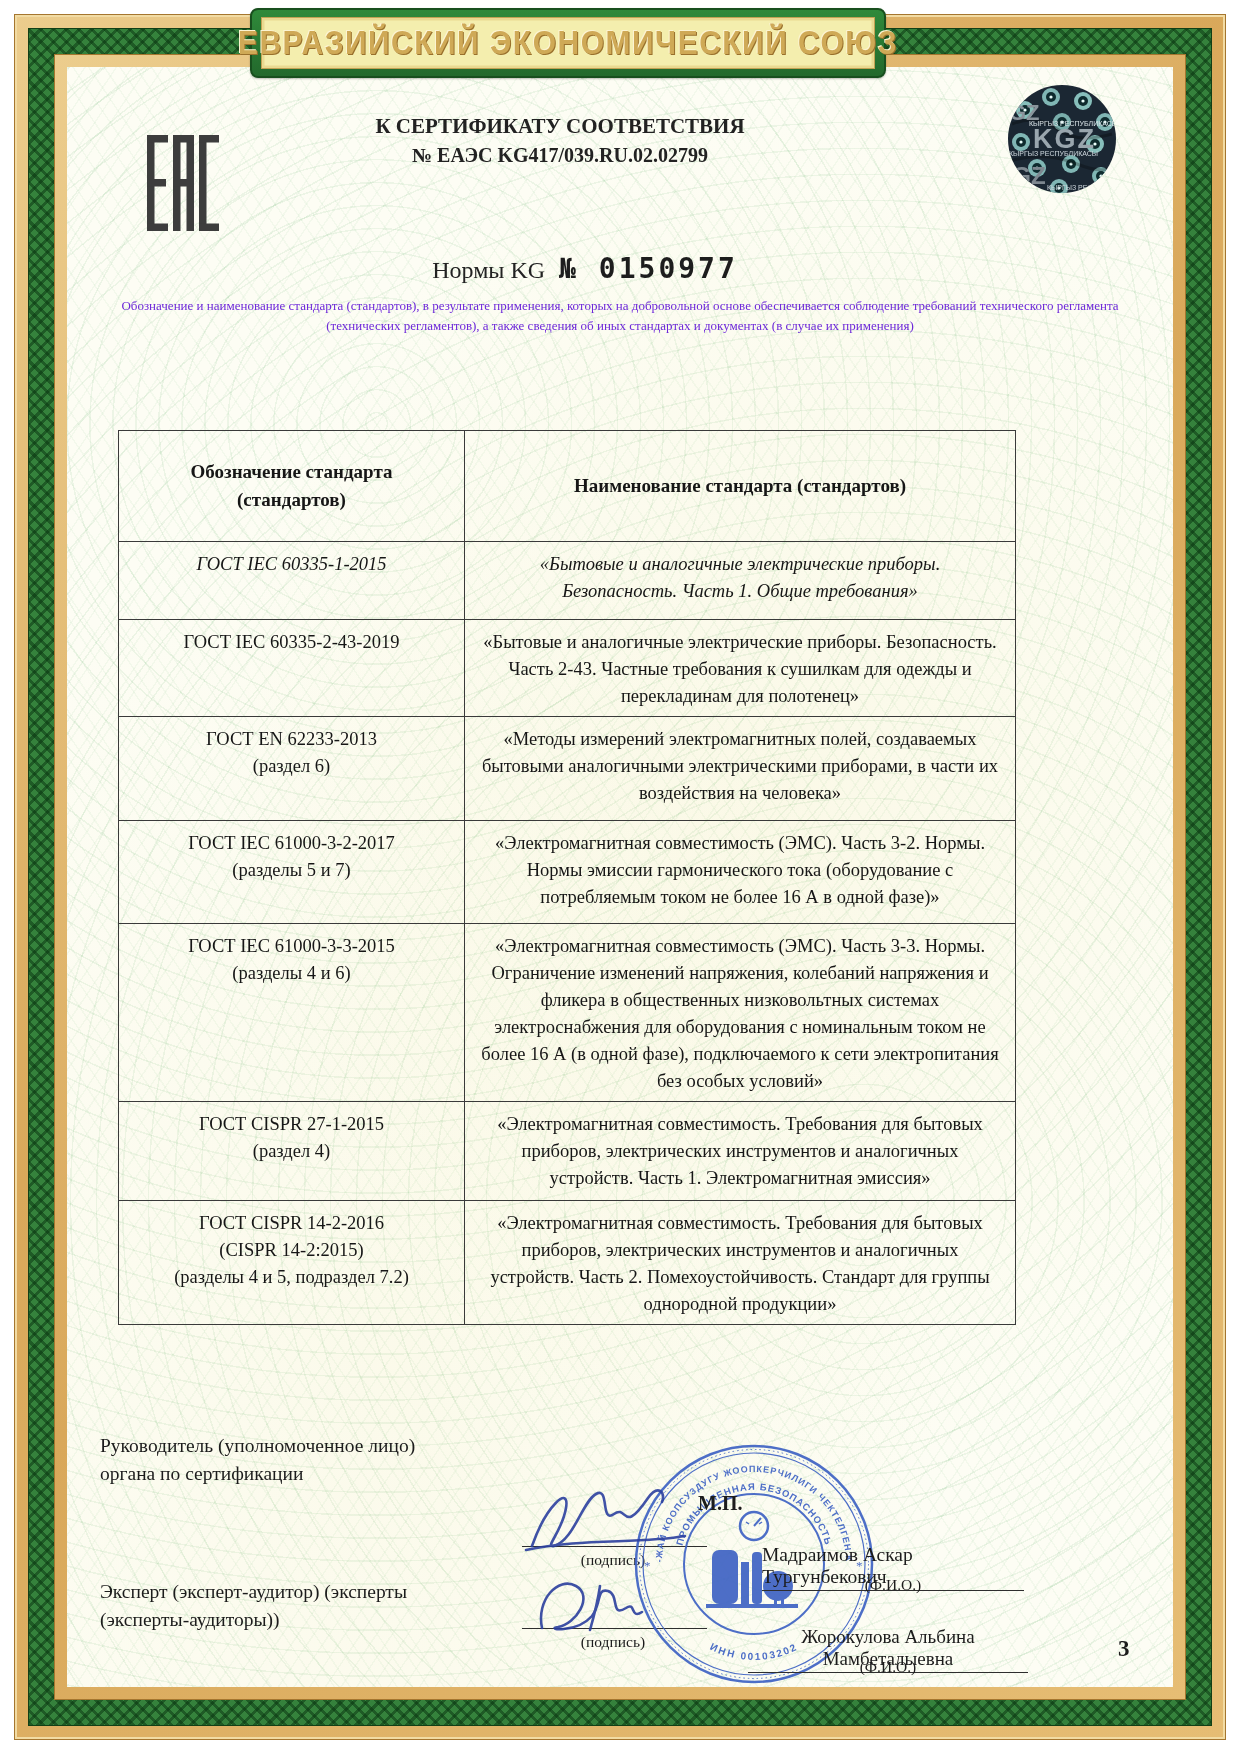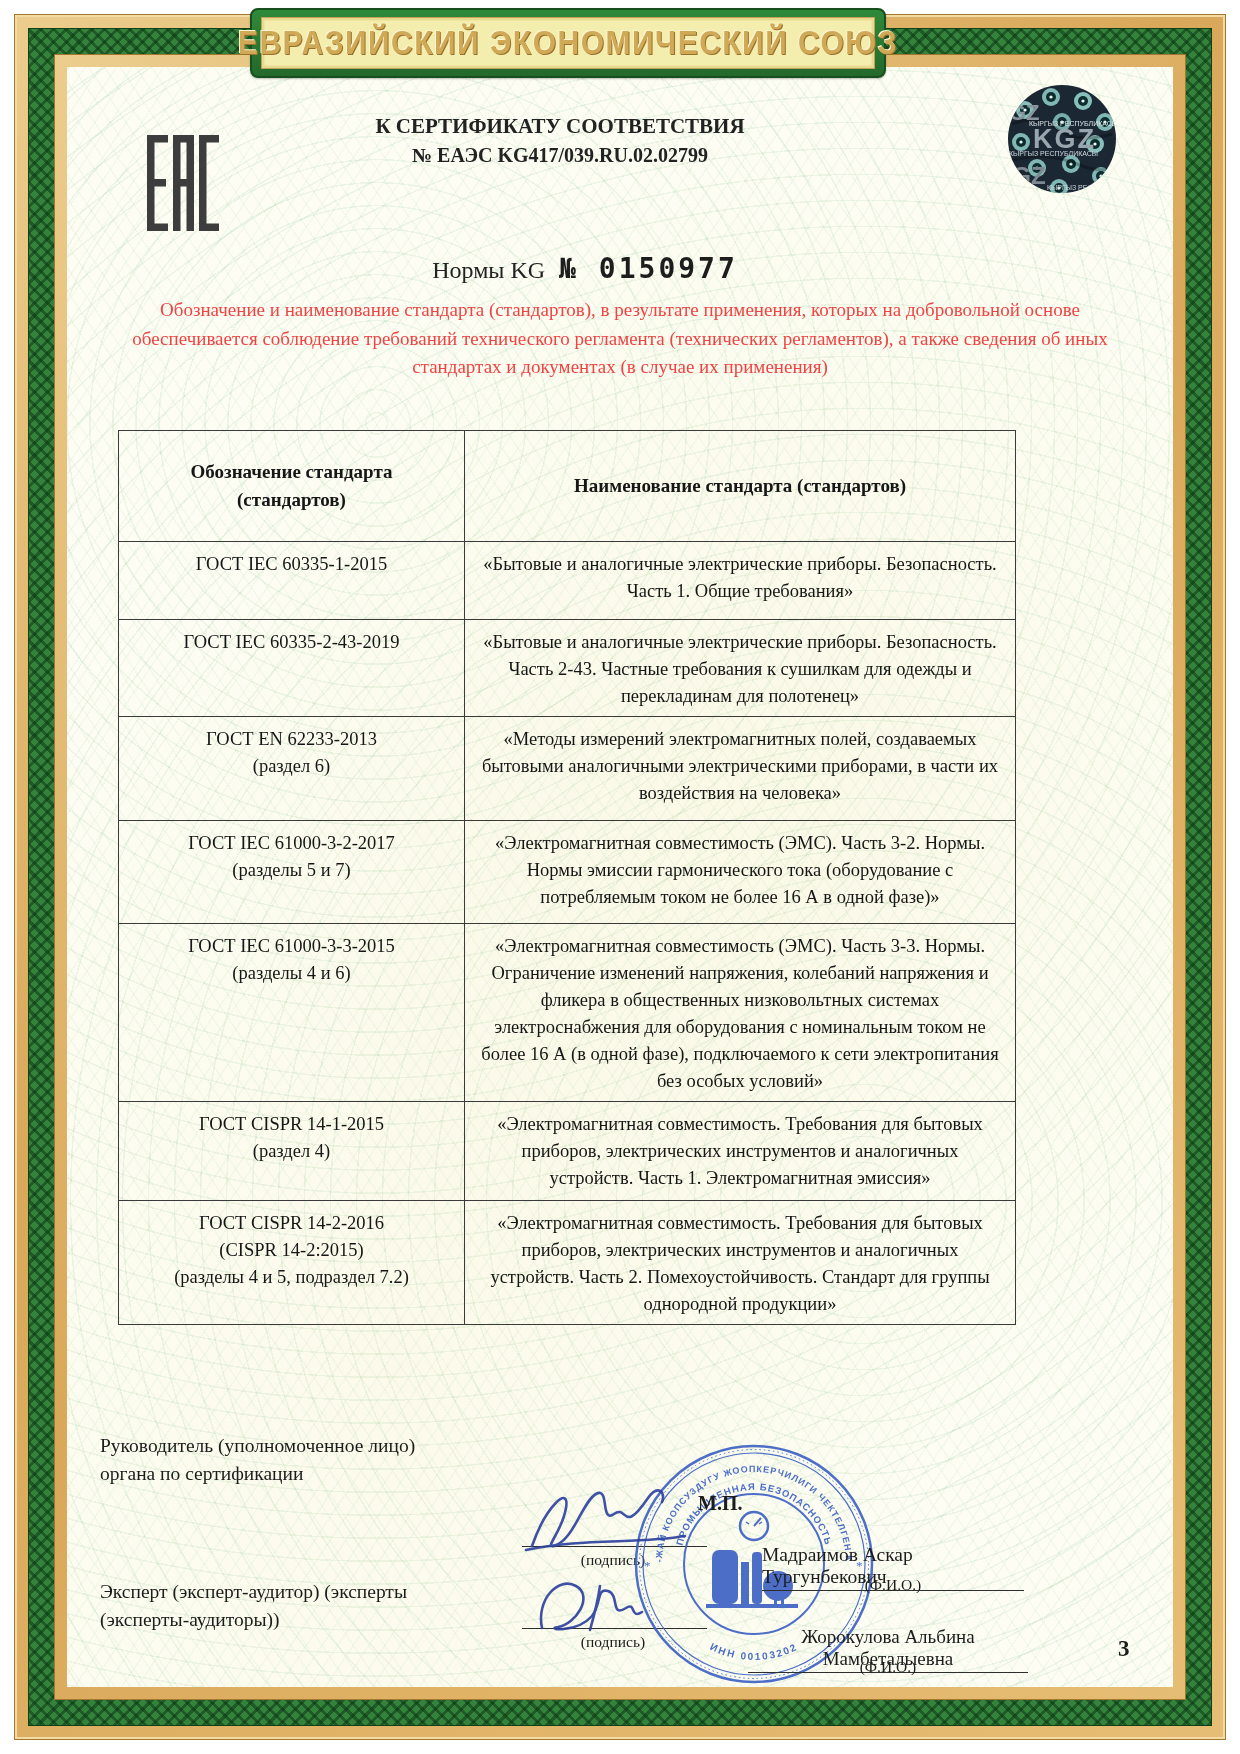--- a/index.html
+++ b/index.html
@@ -47,32 +47,32 @@
   .title-num{font-size:20px;font-weight:bold;margin-top:5px;color:#222;}
 
   
   .series{position:absolute;left:285px;top:252px;width:600px;z-index:5;
         display:flex;justify-content:center;align-items:baseline;gap:14px;}
   .series-label{font-size:24px;color:#222;}
   .series-number{font-family:"DejaVu Sans Mono",monospace;font-weight:bold;font-size:28px;letter-spacing:3px;color:#1d1d1d;}
 
   
   .intro{position:absolute;left:98px;top:296px;width:1044px;z-index:5;
-        font-size:19px;line-height:1.5;text-align:center;color:#ef4444;}
+        font-size:13px;line-height:1.5;text-align:center;color:#6d28d9;}
 
   
   .stable{position:absolute;left:118px;top:430px;width:898px;z-index:5;border-collapse:collapse;
         font-size:18.5px;line-height:1.46;color:#161616;}
   .stable th,.stable td{border:1.5px solid #3a3a3a;text-align:center;}
   .stable th{font-weight:bold;font-size:19px;height:102px;vertical-align:middle;padding:4px 10px;}
   .stable td{vertical-align:top;padding:9px 8px 6px;}
   .col-designation{width:329px;white-space:pre-line;}
   .col-name{padding-left:16px !important;padding-right:16px !important;}
   .hdr-pre{white-space:pre-line;}
-  tbody tr:nth-child(1){height:78px;} tbody tr:nth-child(2){height:76px;}
+  tbody tr:nth-child(1){height:78px;font-style:italic;} tbody tr:nth-child(2){height:76px;}
   tbody tr:nth-child(3){height:104px;} tbody tr:nth-child(4){height:103px;}
   tbody tr:nth-child(5){height:157px;} tbody tr:nth-child(6){height:99px;}
   tbody tr:nth-child(7){height:103px;}
 
   
   .sig-label-1{position:absolute;left:100px;top:1432px;width:345px;font-size:19.5px;line-height:1.45;z-index:5;}
   .sig-label-2{position:absolute;left:100px;top:1578px;width:385px;font-size:19.5px;line-height:1.45;z-index:5;}
   .sig-line-1{position:absolute;left:522px;top:1546px;width:185px;border-top:1.5px solid #2e2e2e;z-index:5;}
   .sig-cap-1{position:absolute;left:528px;top:1551px;width:170px;text-align:center;font-size:15.5px;z-index:5;}
   .sig-line-2{position:absolute;left:522px;top:1628px;width:185px;border-top:1.5px solid #2e2e2e;z-index:5;}
@@ -242,21 +242,21 @@
           <td class="col-designation">ГОСТ IEC 61000-3-2-2017
 (разделы 5 и 7)</td>
           <td class="col-name">«Электромагнитная совместимость (ЭМС). Часть 3-2. Нормы. Нормы эмиссии гармонического тока (оборудование с потребляемым током не более 16 А в одной фазе)»</td>
         </tr>
         <tr>
           <td class="col-designation">ГОСТ IEC 61000-3-3-2015
 (разделы 4 и 6)</td>
           <td class="col-name">«Электромагнитная совместимость (ЭМС). Часть 3-3. Нормы. Ограничение изменений напряжения, колебаний напряжения и фликера в общественных низковольтных системах электроснабжения для оборудования с номинальным током не более 16 А (в одной фазе), подключаемого к сети электропитания без особых условий»</td>
         </tr>
         <tr>
-          <td class="col-designation">ГОСТ CISPR 14-1-2015
+          <td class="col-designation">ГОСТ CISPR 27-1-2015
 (раздел 4)</td>
           <td class="col-name">«Электромагнитная совместимость. Требования для бытовых приборов, электрических инструментов и аналогичных устройств. Часть 1. Электромагнитная эмиссия»</td>
         </tr>
         <tr>
           <td class="col-designation">ГОСТ CISPR 14-2-2016
 (CISPR 14-2:2015)
 (разделы 4 и 5, подраздел 7.2)</td>
           <td class="col-name">«Электромагнитная совместимость. Требования для бытовых приборов, электрических инструментов и аналогичных устройств. Часть 2. Помехоустойчивость. Стандарт для группы однородной продукции»</td>
         </tr>
       </tbody>

